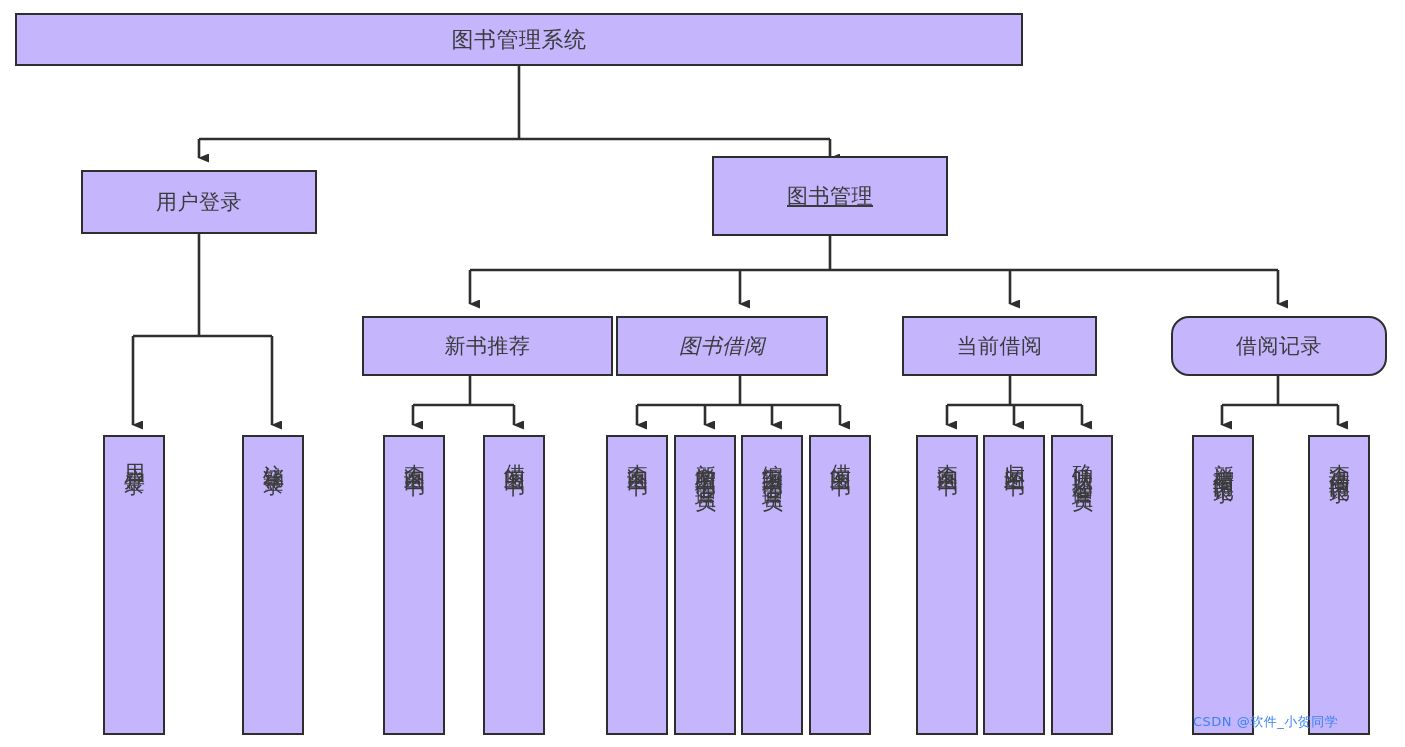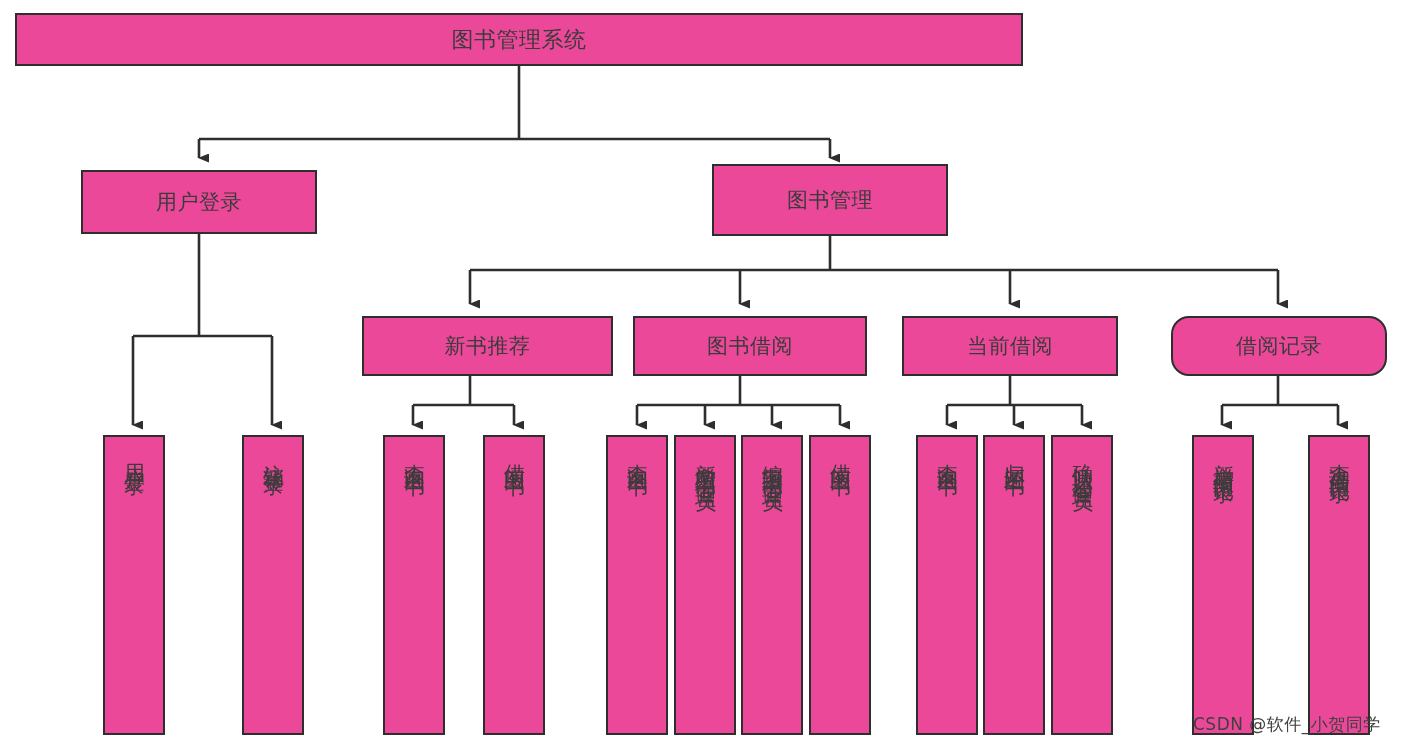--- a/index.html
+++ b/index.html
@@ -21,21 +21,21 @@
   #diagram-svg {
     position: absolute;
     left: 0;
     top: 0;
     width: 1405px;
     height: 747px;
   }
   .node {
     position: absolute;
     box-sizing: border-box;
-    background: #ec4899;
+    background: #c4b5fd;
     border: 2px solid #2e2e2e;
     display: flex;
     align-items: center;
     justify-content: center;
     text-align: center;
     color: #3b3b3b;
     line-height: 1.18;
     z-index: 3;
   }
   .node-label {
@@ -65,22 +65,22 @@
     letter-spacing: 4px;
     line-height: 1;
     width: auto;
     height: auto;
     margin: 0 auto;
   }
   .watermark {
     position: absolute;
     left: 1193px;
     top: 713px;
-    font-size: 17px;
-    color: #404040;
+    font-size: 13px;
+    color: #3b82f6;
     white-space: nowrap;
     z-index: 5;
     letter-spacing: 0.5px;
   }
 </style>
 </head>
 <body>
 
 <div id="diagram-root">
 
@@ -134,31 +134,31 @@
     </g>
   </svg>
 
   <div class="node horiz root" style="left:15px; top:13px; width:1008px; height:53px;">
     <span class="node-label">图书管理系统</span>
   </div>
 
   <div class="node horiz" style="left:81px; top:170px; width:236px; height:64px;">
     <span class="node-label">用户登录</span>
   </div>
-  <div class="node horiz" style="left:712px; top:164px; width:236px; height:72px;">
+  <div class="node horiz" style="left:712px; top:156px; width:236px; height:80px;text-decoration:underline;">
     <span class="node-label">图书管理</span>
   </div>
 
   <div class="node horiz" style="left:362px; top:316px; width:251px; height:60px;">
     <span class="node-label">新书推荐</span>
   </div>
-  <div class="node horiz" style="left:633px; top:316px; width:234px; height:60px;">
+  <div class="node horiz" style="left:616px; top:316px; width:212px; height:60px;font-style:italic;">
     <span class="node-label">图书借阅</span>
   </div>
-  <div class="node horiz" style="left:902px; top:316px; width:216px; height:60px;">
+  <div class="node horiz" style="left:902px; top:316px; width:195px; height:60px;">
     <span class="node-label">当前借阅</span>
   </div>
   <div class="node horiz" style="left:1171px; top:316px; width:216px; height:60px;border-radius:18px;">
     <span class="node-label">借阅记录</span>
   </div>
 
   <div class="node vert" style="left:103px; top:435px; width:62px; height:300px;">
     <span class="node-label">用户登录</span>
   </div>
   <div class="node vert" style="left:242px; top:435px; width:62px; height:300px;">

